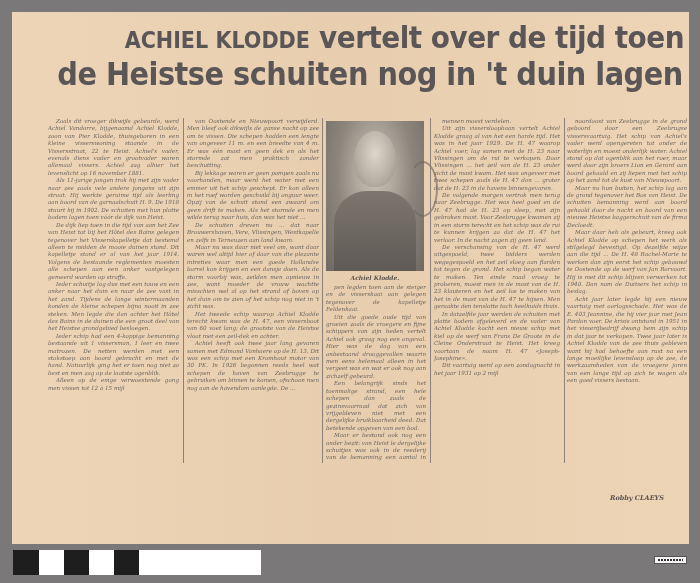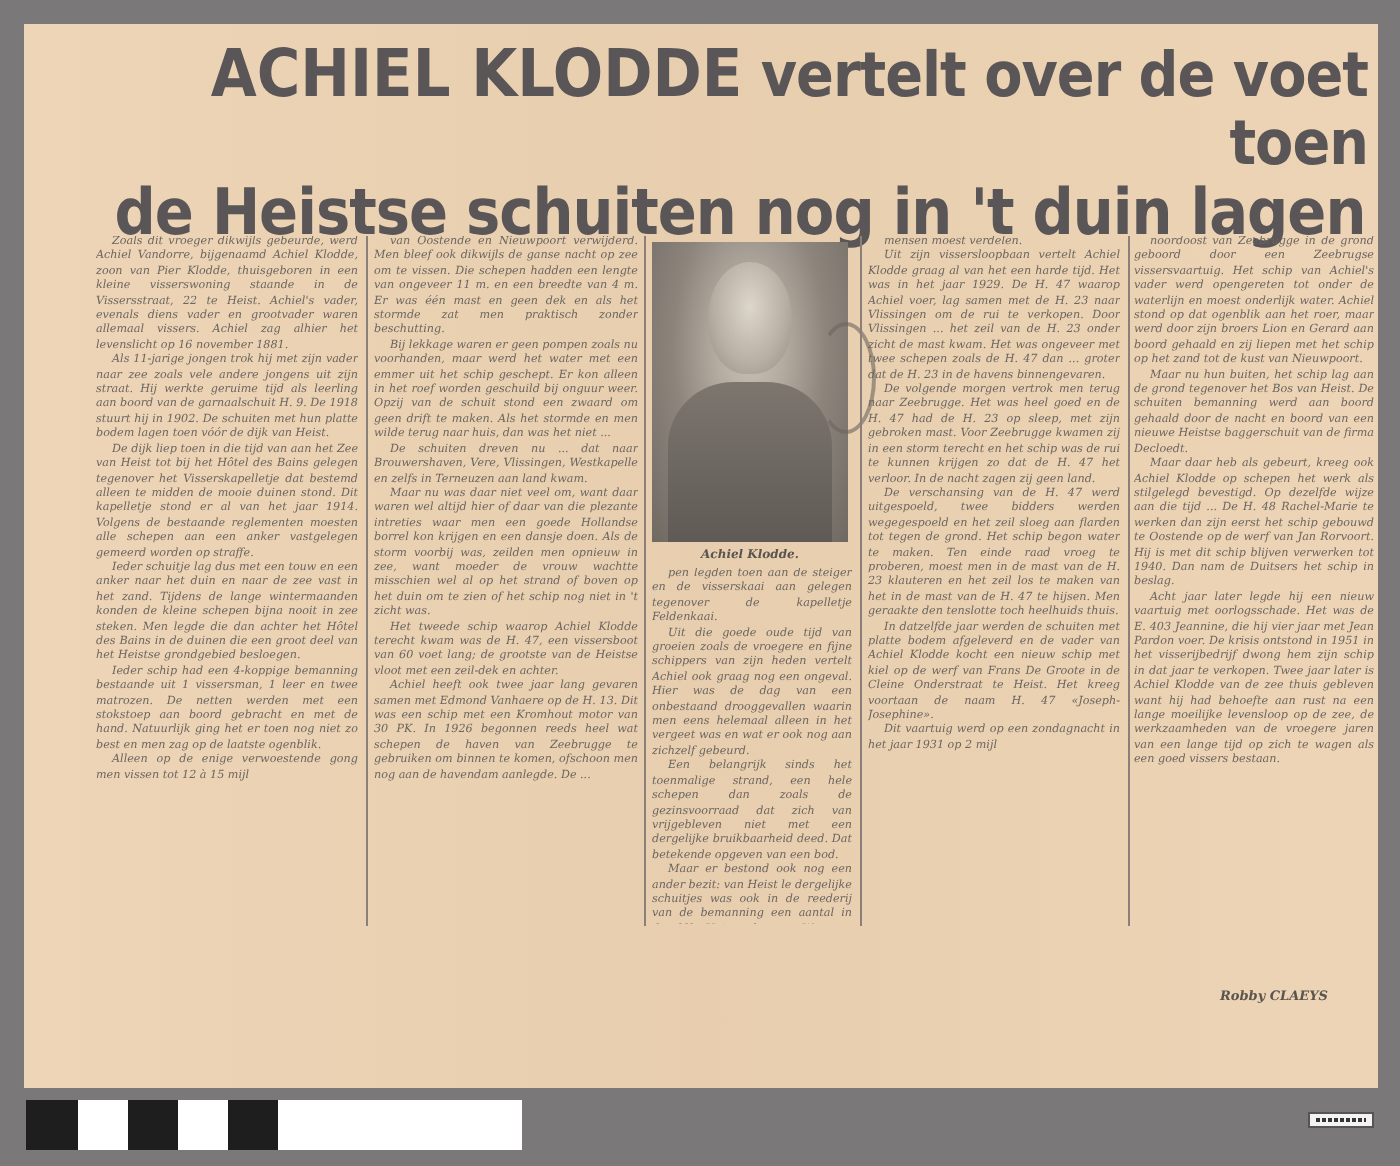--- a/index.html
+++ b/index.html
@@ -12,21 +12,21 @@
     background:#ecd2b2;
     background-image: linear-gradient(90deg, rgba(255,255,255,0.06) 0%, rgba(0,0,0,0.02) 50%, rgba(255,255,255,0.05) 100%);
   }
   .headline {
     position:absolute; left:50px; top:20px; width:640px;
     font-family:"DejaVu Sans", sans-serif; font-weight:bold; color:#5a5556;
     font-stretch:condensed; letter-spacing:-0.5px; line-height:34px;
     text-align:center;
   }
   .hl1 { font-size:31px; display:block; text-align:right; padding-right:6px; }
-  .hl1 .big { font-size:33px; letter-spacing:0px; }
+  .hl1 .big { font-size:23px; letter-spacing:0px; }
   .hl2 { font-size:32px; display:block; }
   .col {
     position:absolute; font-style:italic; font-size:5.6px; line-height:7.4px;
     color:#6b655f; text-align:justify; overflow:hidden;
   }
   .col p { margin:0; text-indent:8px; }
   .rule { position:absolute; width:1px; background:#8a8079; }
   .photo {
     position:absolute; left:326px; top:121px; width:98px; height:150px;
     background: radial-gradient(ellipse at 50% 35%, #c9c2b6 0%, #b3aba0 25%, #8d857c 55%, #6f6962 100%);
@@ -42,21 +42,21 @@
   .scale div { height:25px; }
   .label-tag { position:absolute; left:654px; top:556px; width:31px; height:6px; background:#f3f3f3; border:1px solid #555; }
   .label-tag::after { content:""; position:absolute; left:3px; right:3px; top:2px; height:2px; background:repeating-linear-gradient(90deg,#333 0 2px,transparent 2px 3px); }
 </style>
 </head>
 <body>
 
 <div class="paper"></div>
 
 <div class="headline">
-  <span class="hl1"><span class="big">ACHIEL KLODDE</span><span> vertelt over de voet toen</span></span>
+  <span class="hl1"><span class="big">ACHIEL KLODDE</span><span> vertelt over de tijd toen</span></span>
   <span class="hl2">de Heistse schuiten nog in 't duin lagen</span>
 </div>
 
 <div class="col" style="left:48px; top:118px; width:131px; height:345px;">
   <p>Zoals dit vroeger dikwijls gebeurde, werd Achiel Vandorre, bijgenaamd Achiel Klodde, zoon van Pier Klodde, thuisgeboren in een kleine vissers­woning staande in de Vissersstraat, 22 te Heist. Achiel's vader, evenals diens vader en grootvader waren allemaal vissers. Achiel zag alhier het levenslicht op 16 november 1881.</p>
   <p>Als 11-jarige jongen trok hij met zijn vader naar zee zoals vele andere jongens uit zijn straat. Hij werkte geruime tijd als leerling aan boord van de garnaalschuit H. 9. De 1918 stuurt hij in 1902. De schuiten met hun platte bodem lagen toen vóór de dijk van Heist.</p>
   <p>De dijk liep toen in die tijd van aan het Zee van Heist tot bij het Hôtel des Bains gelegen tegenover het Vissers­kapelletje dat bestemd alleen te midden de mooie duinen stond. Dit kapelletje stond er al van het jaar 1914. Volgens de bestaande reglementen moesten alle schepen aan een anker vastgelegen gemeerd worden op straffe.</p>
   <p>Ieder schuitje lag dus met een touw en een anker naar het duin en naar de zee vast in het zand. Tijdens de lange wintermaanden konden de kleine schepen bijna nooit in zee steken. Men legde die dan achter het Hôtel des Bains in de duinen die een groot deel van het Heistse grondgebied besloegen.</p>
   <p>Ieder schip had een 4-koppige bemanning bestaande uit 1 vissersman, 1 leer en twee matrozen. De netten werden met een stokstoep aan boord gebracht en met de hand. Natuurlijk ging het er toen nog niet zo best en men zag op de laatste ogenblik.</p>
   <p>Alleen op de enige verwoestende gong men vissen tot 12 à 15 mijl</p>

